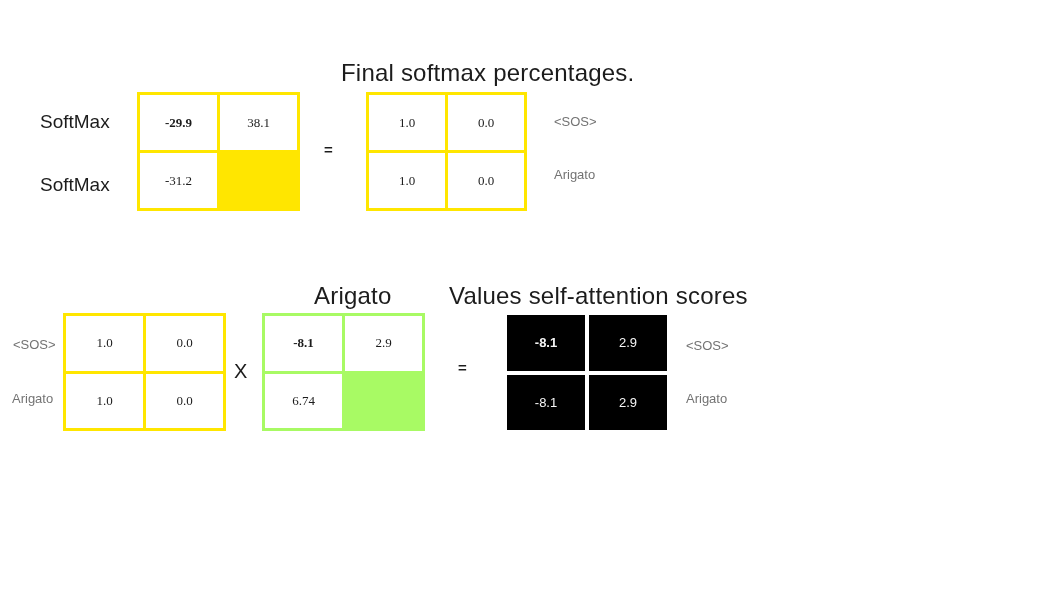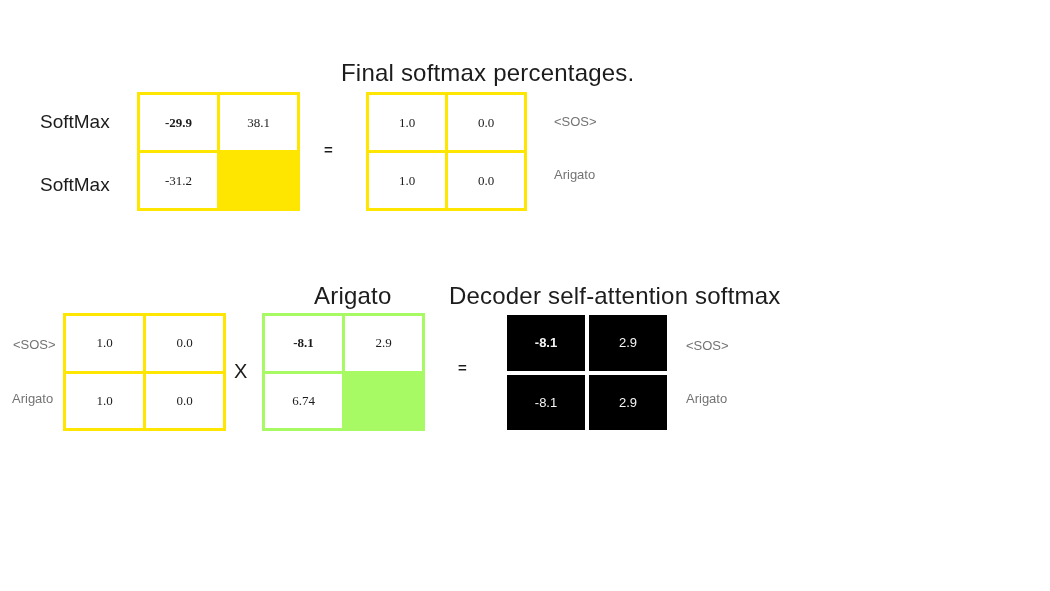--- a/index.html
+++ b/index.html
@@ -164,21 +164,21 @@
   <div class="abs title b-values-t">Arigato</div>
 
   <div class="abs matrix framed green b-valuesmat">
     <div class="cell bold">-8.1</div>
     <div class="cell">2.9</div>
     <div class="cell">6.74</div>
   </div>
 
   <div class="abs op b-equals">=</div>
 
-  <div class="abs title b-result-t">Decoder self-attention softmax</div>
+  <div class="abs title b-result-t">Values self-attention scores</div>
 
   <div class="abs matrix dark b-resultmat">
     <div class="cell bold">-8.1</div>
     <div class="cell">2.9</div>
     <div class="cell">-8.1</div>
     <div class="cell">2.9</div>
   </div>
 
   <div class="abs row-label-sm b-sos-r">&lt;SOS&gt;</div>
   <div class="abs row-label-sm b-arigato-r">Arigato</div>

